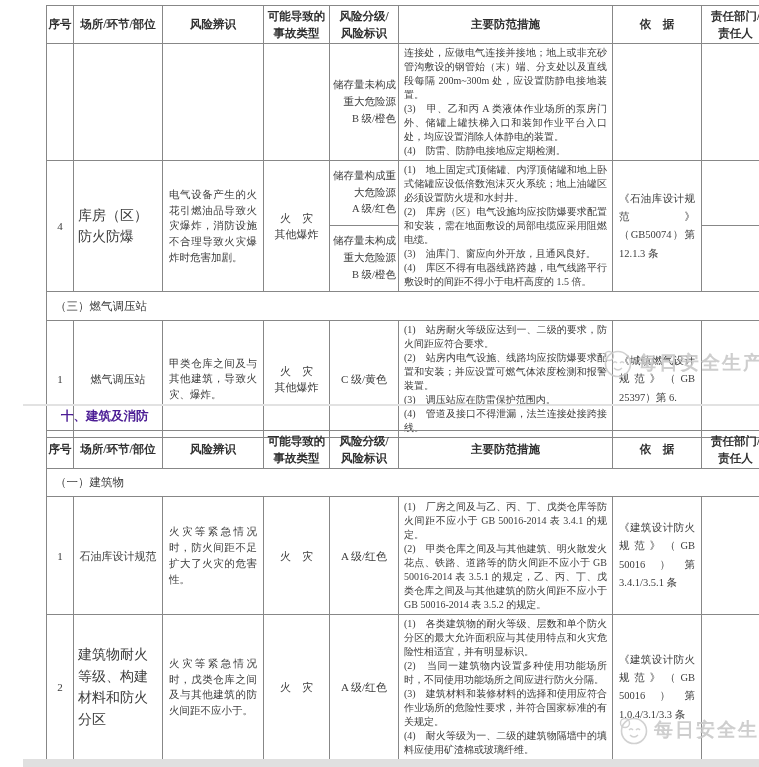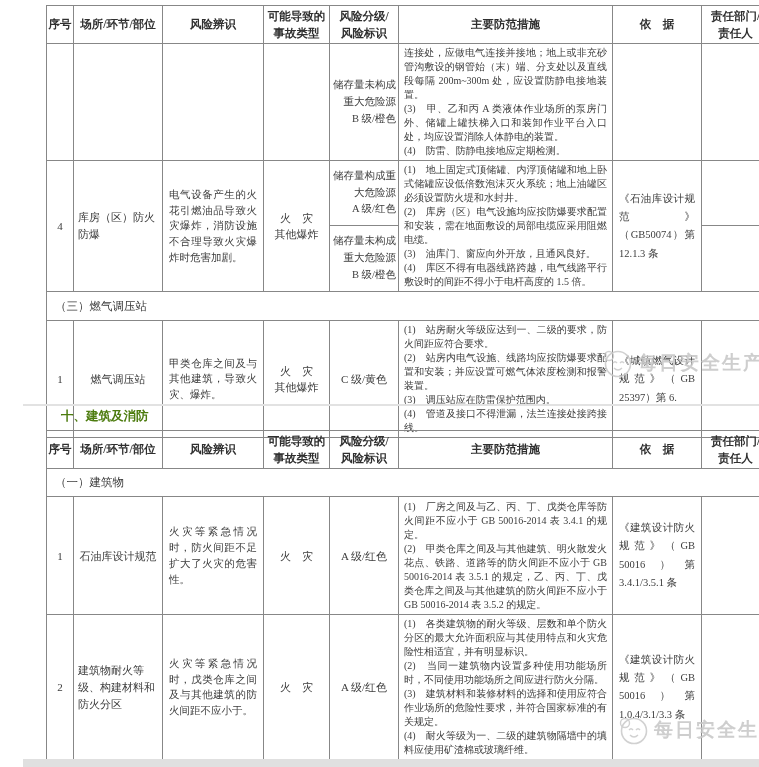--- a/index.html
+++ b/index.html
@@ -10,27 +10,27 @@
     color:#3c3c3c; overflow:hidden;margin-left:23px;
   }
   table.risk { position:absolute; left:23px; width:723px; border-collapse:collapse; table-layout:fixed; }
   table.risk td { border:1px solid #878787; overflow:hidden; vertical-align:middle; }
   .t1 { top:5px; }
   .t2 { top:430px; }
   td.hd { font-weight:bold; text-align:center; font-size:11.5px; line-height:1.45;
           white-space:pre-line; color:#2f2f2f; padding:2px 1px; }
   td.cc { text-align:center; font-size:11px; line-height:1.5; white-space:pre-line; padding:1px 2px; }
   td.grade { text-align:right; font-size:10.5px; line-height:1.6; white-space:pre-line; padding:1px 2px; }
-  td.place-l { text-align:left; font-size:11px; line-height:1.55; padding:2px 4px; }
+  td.place-l { text-align:left; font-size:14px; line-height:1.55; padding:2px 4px; }
   td.risk-c { text-align:justify; font-size:10.5px; line-height:1.5; padding:2px 6px; }
   td.meas { text-align:justify; font-size:10px; line-height:1.4; padding:2px 5px; vertical-align:middle; }
   td.meas .mi { text-align:justify; }
   td.basis { text-align:justify; font-size:10.5px; line-height:1.75; padding:2px 6px; }
   td.section { text-align:left; font-size:11.5px; padding:3px 0 3px 8px; }
-  .tbl-title { position:absolute; left:38px; top:408px; font-weight:bold; font-size:12.5px; color:#4d7c0f; }
+  .tbl-title { position:absolute; left:38px; top:408px; font-weight:bold; font-size:12.5px; color:#4c1d95; }
   .separator { position:absolute; left:0; top:404px; width:759px; height:2px; background:#e2e2e2; }
   .bottom-band { position:absolute; left:0; top:759px; width:759px; height:8px; background:#e0e0e0; }
   .wm { position:absolute; display:flex; align-items:center; gap:5px; pointer-events:none;
         color:#c6c6c6; font-weight:bold; font-size:19px; letter-spacing:2px; white-space:nowrap; opacity:.85; }
   .wm1 { left:578px; top:347px; }
   .wm2 { left:594px; top:714px; }
   .wm svg { flex:0 0 auto; }
 </style>
 </head>
 <body>

